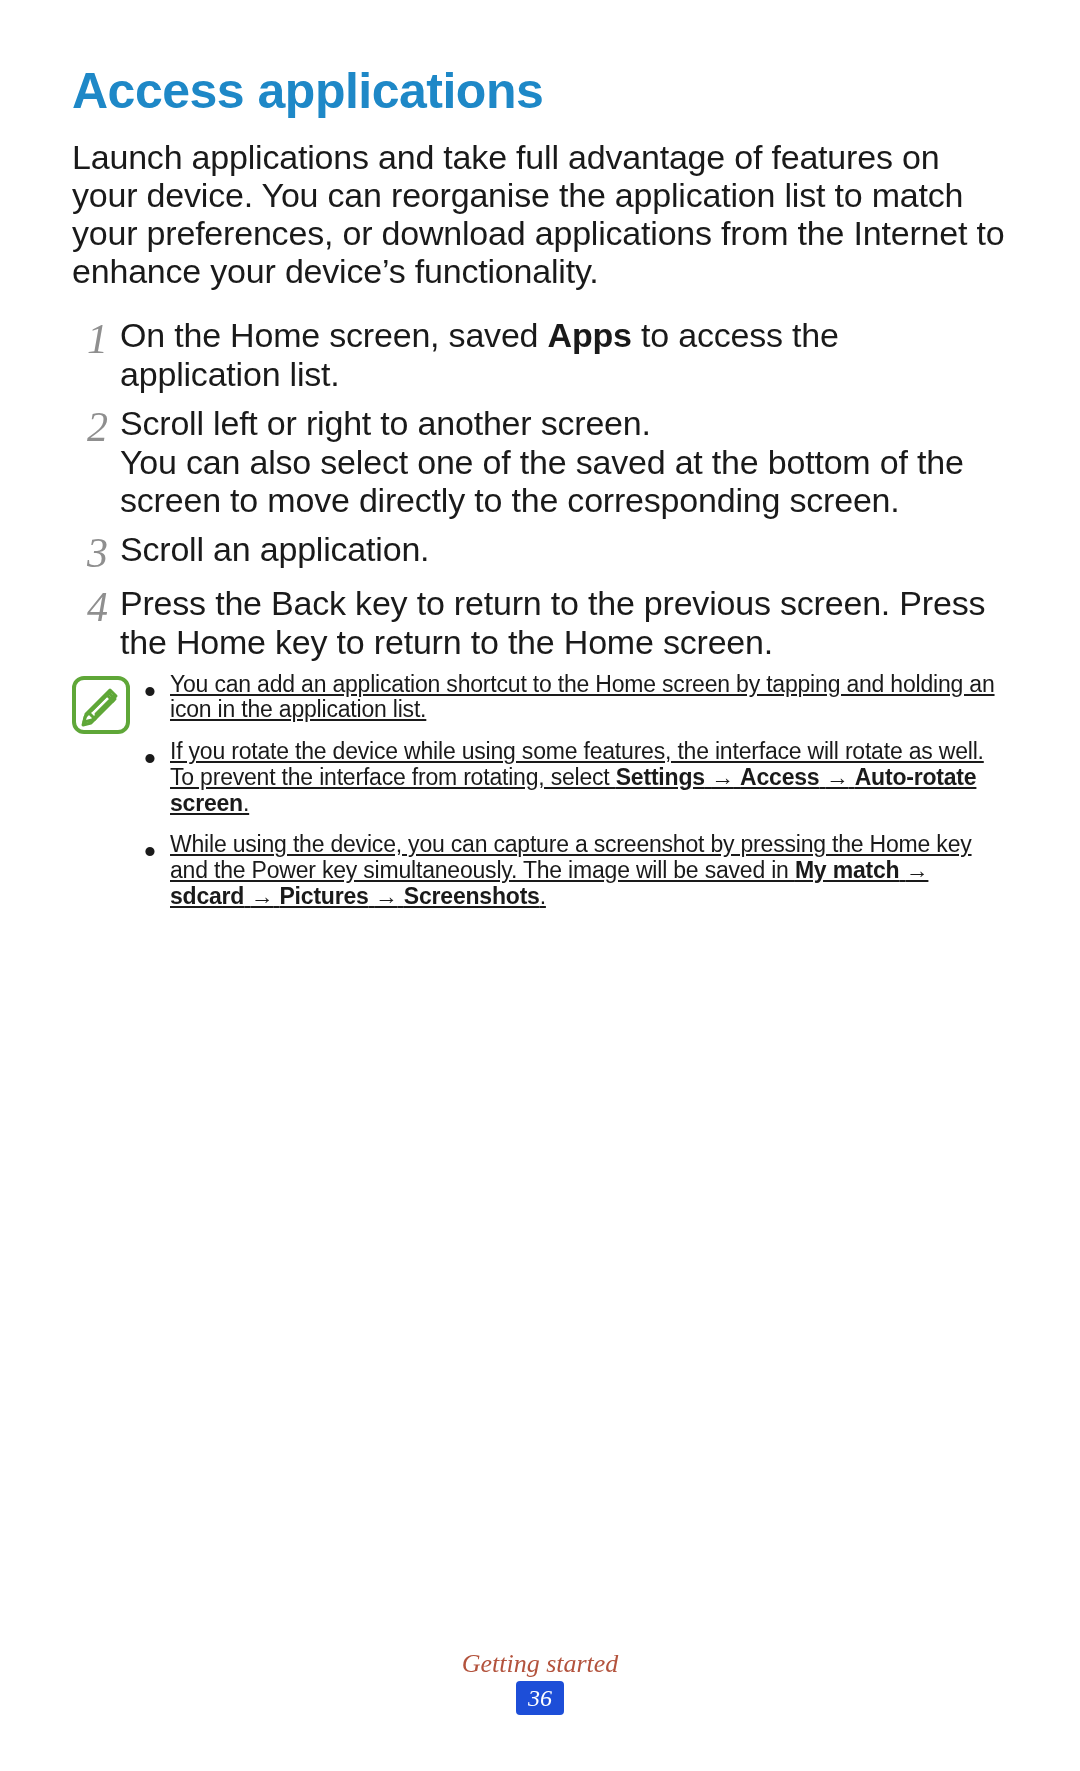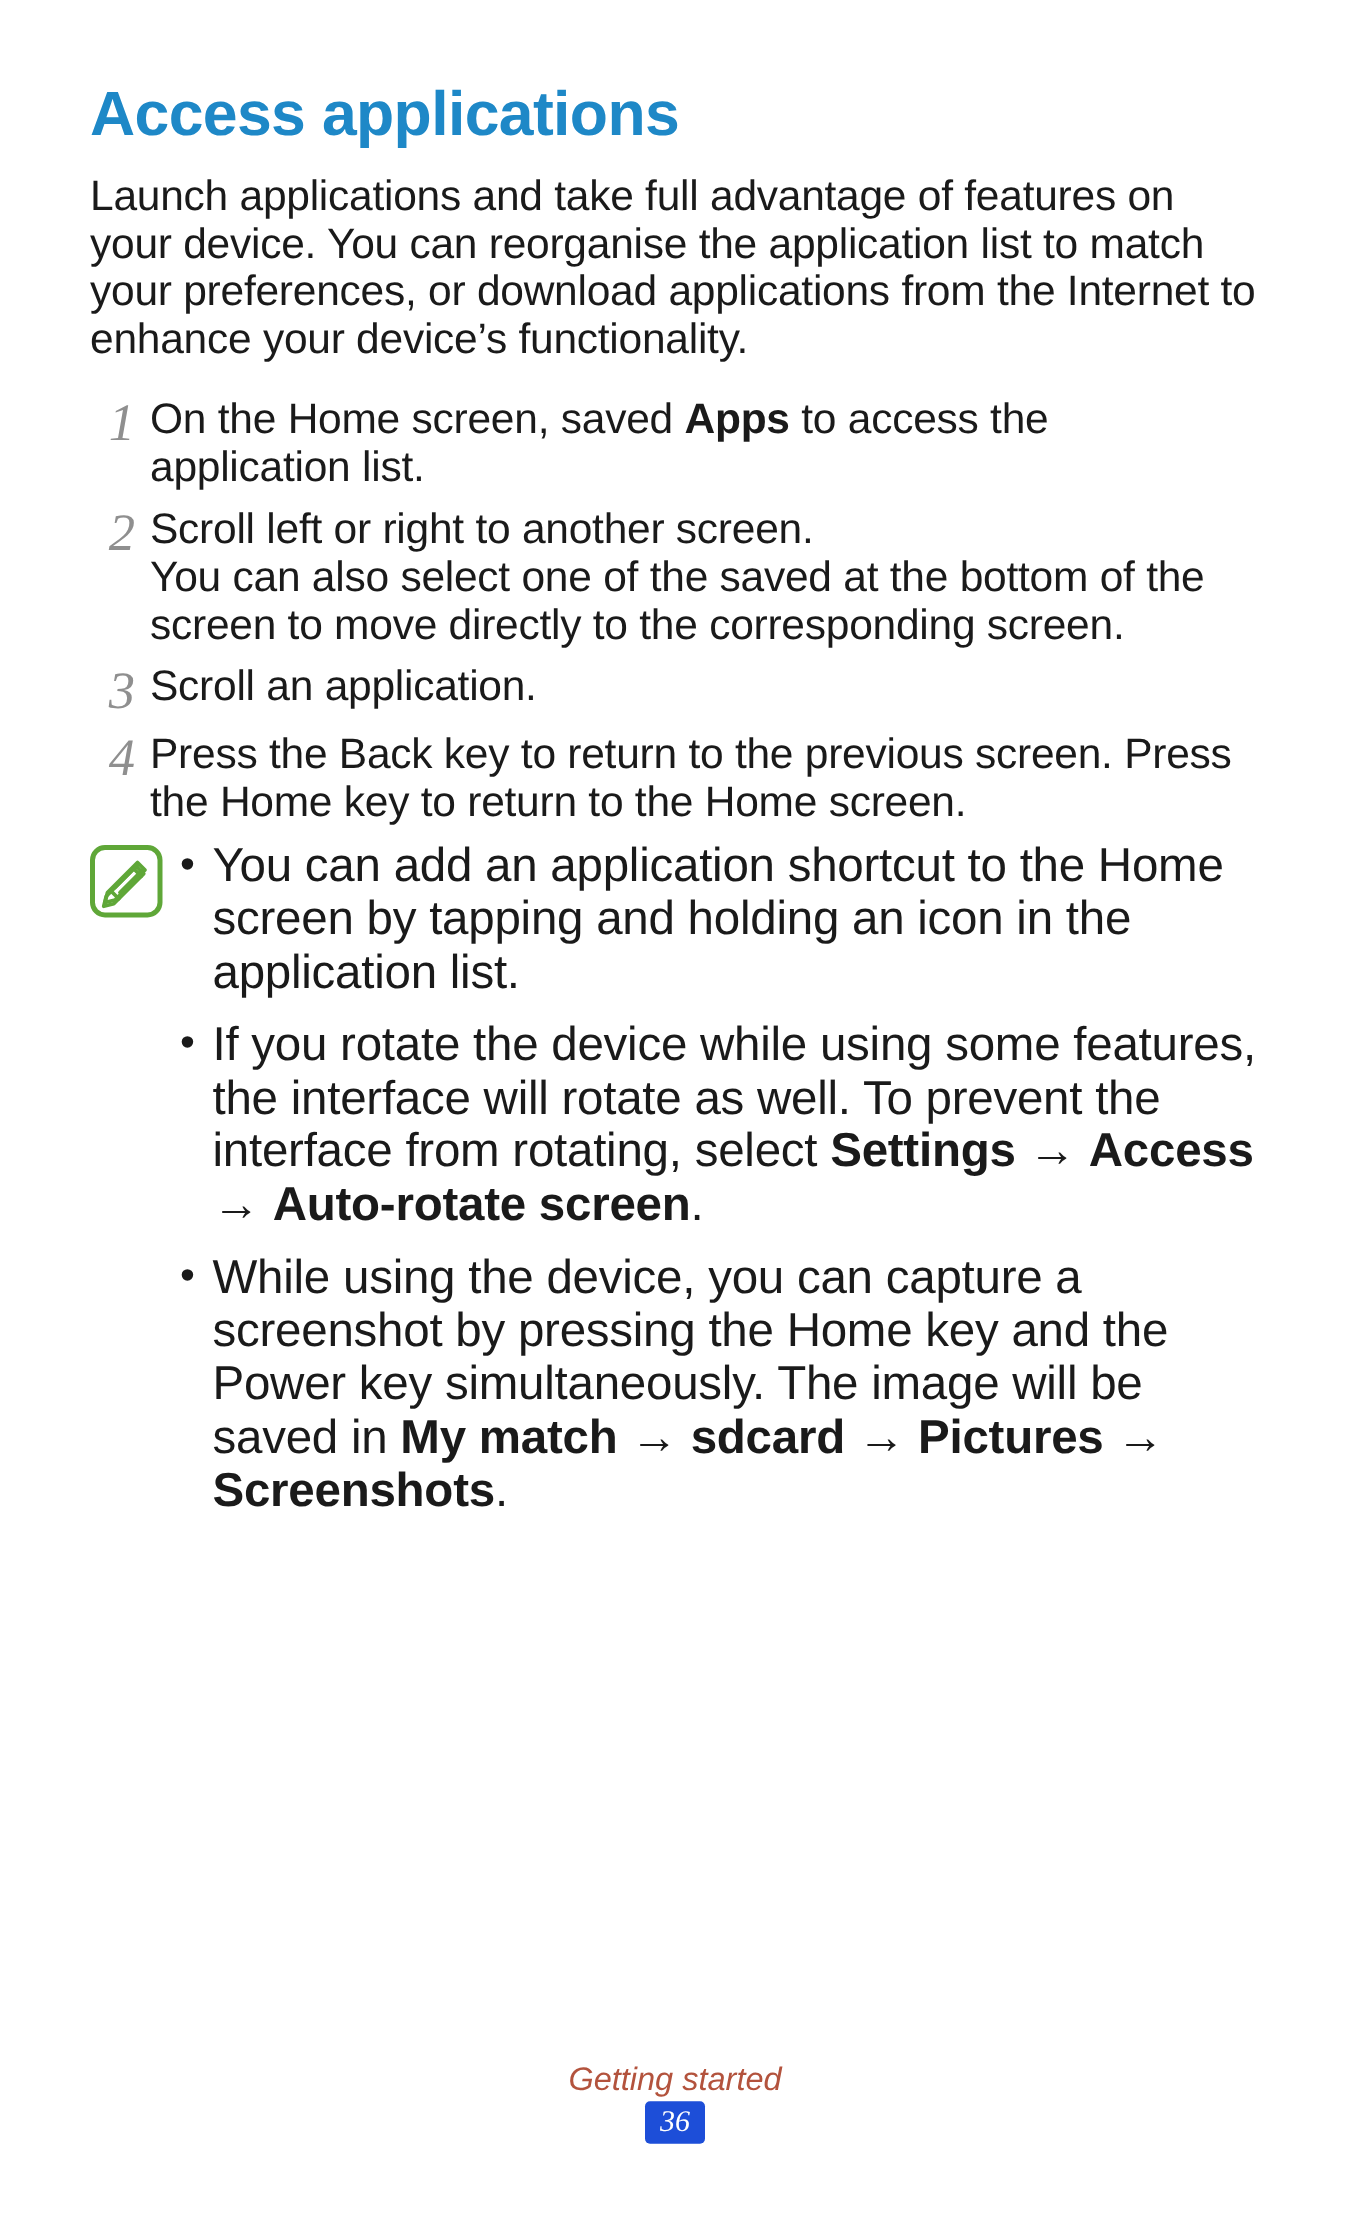--- a/index.html
+++ b/index.html
@@ -80,47 +80,48 @@
     left: 3px;
     width: 44px;
     height: 44px;
   }
   .note-bullets {
     list-style: none;
     margin: 0 0 0 14px;
     padding: 0;
   }
   .note-bullets li {
-    font-size: 38px;
+    font-size: 23px;
     line-height: 1.12;
     margin-bottom: 16px;
     padding-left: 26px;
     position: relative;
     letter-spacing: -0.2px;
+    text-decoration: underline;
   }
   .note-bullets li::before {
     content: "\2022";
     position: absolute;
     left: 0;
     top: 0;
     font-size: 34px;
     color: #1a1a1a;
   }
 
   .footer {
     position: absolute;
     left: 0;
     right: 0;
     bottom: 32px;
     text-align: center;
   }
   .footer-chapter {
     font-style: italic;
     color: #b3533d;
-    font-family: Liberation Sans, sans-serif;
+    font-family: Liberation Serif, serif;
     font-size: 26px;
   }
   .page-badge {
     width: 48px;
     height: 34px;
     margin: 2px auto 0 auto;
     background: #1d4ed8;
     border-radius: 4px;
     color: #ffffff;
     font-style: italic;

